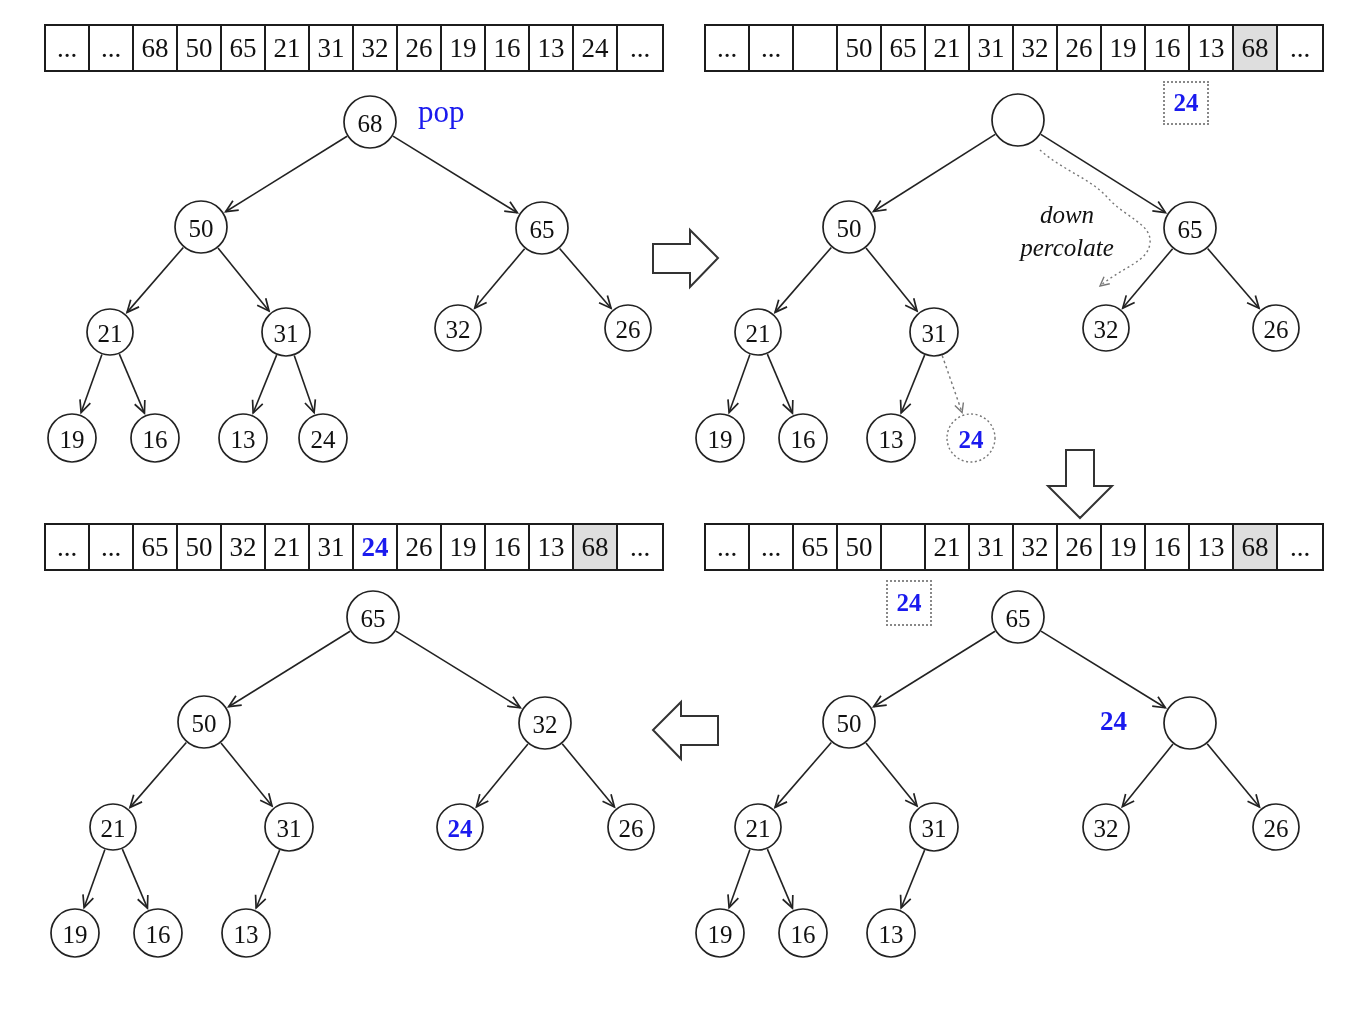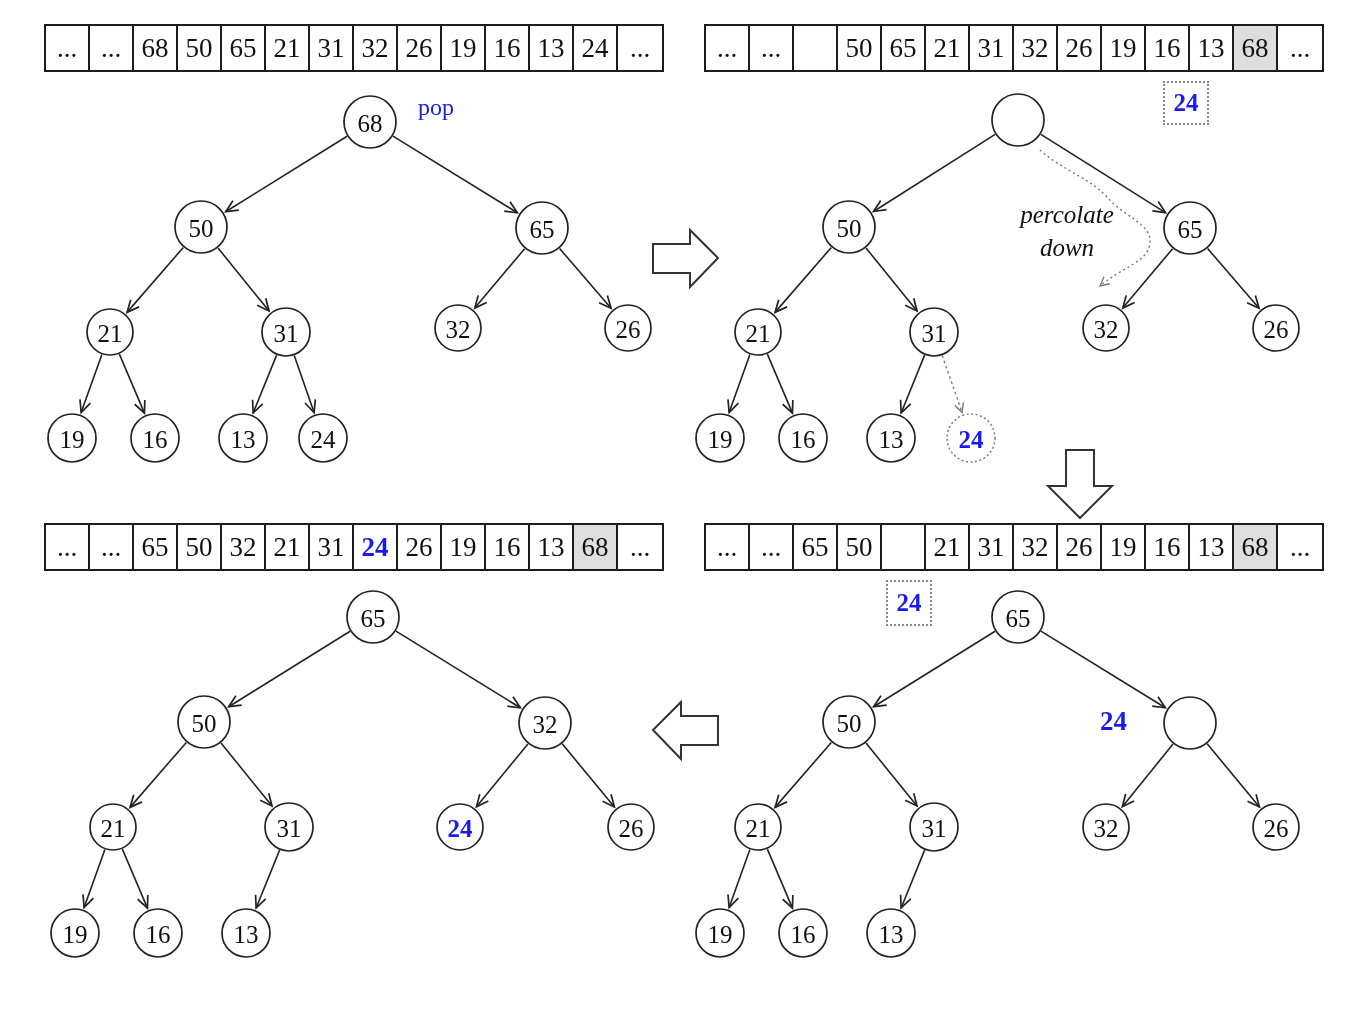--- a/index.html
+++ b/index.html
@@ -7,21 +7,21 @@
          font-family:"Liberation Serif", serif;overflow:hidden;}
   svg{position:absolute;left:0;top:0;}
   .array{position:absolute;display:flex;border:2px solid #1c1c1c;background:#fff;}
   .cell{box-sizing:border-box;width:44px;height:44px;border-right:2px solid #1c1c1c;
         display:flex;align-items:center;justify-content:center;
         font-size:27px;color:#111;background:#fff;}
   .cell:last-child{border-right:none;}
   .cell.shaded{background:#dedede;}
   .cell.blue{color:#1a1aee;font-weight:bold;}
   .flabel{position:absolute;white-space:nowrap;}
-  .pop{font-size:24px;color:#1a1aee;}
+  .pop{font-size:31px;color:#1a1aee;}
   .perc{font-style:italic;font-size:25px;color:#111;text-align:center;line-height:33px;width:170px;white-space:normal;}
   .dotted-box{position:absolute;box-sizing:border-box;border:2px dotted #888;background:#fff;
               display:flex;align-items:center;justify-content:center;
               font-size:25px;font-weight:bold;color:#1a1aee;}
   .blue24{font-size:27px;font-weight:bold;color:#1a1aee;}
 </style>
 </head>
 <body>
 
 <div id="stage">
@@ -231,22 +231,22 @@
         <div class="cell">16</div>
         <div class="cell">13</div>
         <div class="cell shaded">68</div>
         <div class="cell">...</div>
       </div>
     </div>
 
   <div class="flabel pop" style="left: 418px; top: 94px;">pop</div>
 
   <div class="flabel perc" style="left: 982px; top: 198px;">
+    <div>down</div>
     <div>percolate</div>
-    <div>down</div>
   </div>
 
   <div class="dotted-box" style="left: 1163px; top: 81px; width: 46px; height: 44px;">24</div>
 
   <div class="dotted-box" style="left: 886px; top: 580px; width: 46px; height: 46px;">24</div>
 
   <div class="flabel blue24" style="left: 1100px; top: 706px;">24</div>
 </div>
 
 </body></html>

